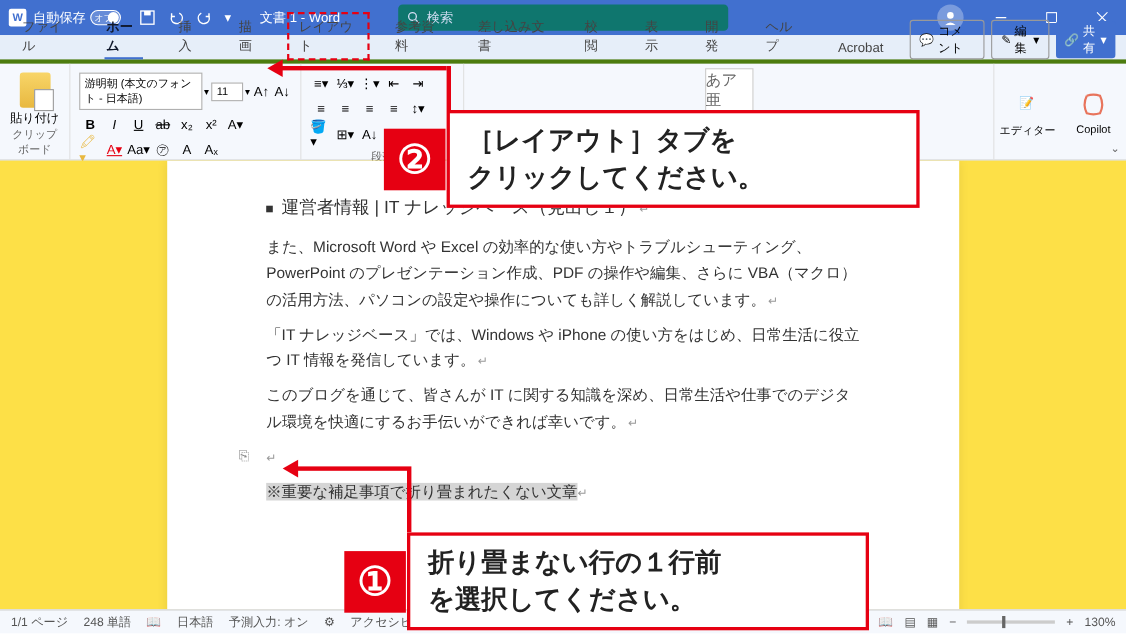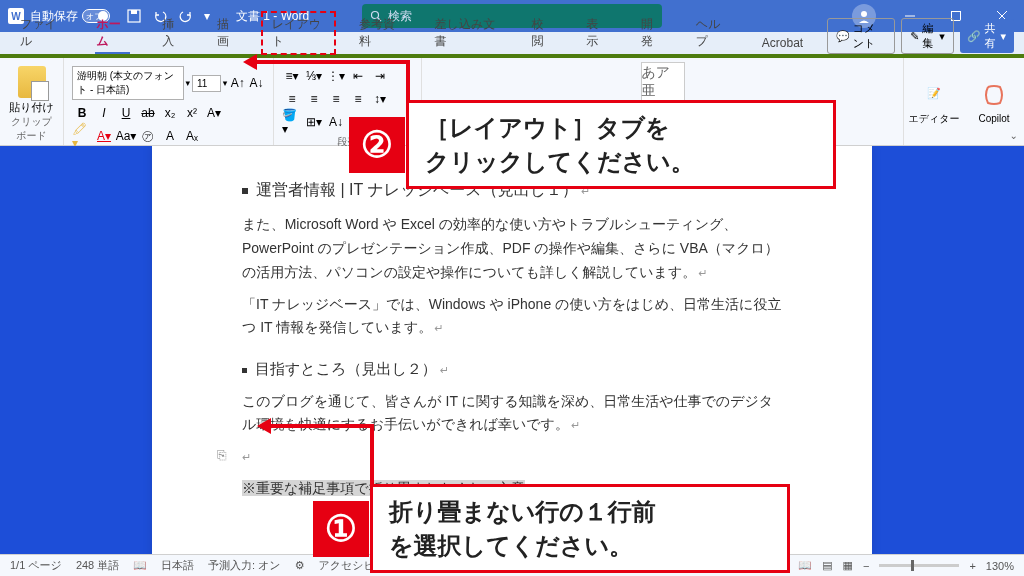--- a/index.html
+++ b/index.html
@@ -12,21 +12,21 @@
 .toggle::after { content: ""; position: absolute; right: 1px; top: 1px; width: 10px; height: 10px; background: #fff; border-radius: 50%; }
 .qat { display: flex; gap: 10px; margin-left: 10px; align-items: center; }
 .qat-icon { width: 16px; height: 16px; display: flex; align-items: center; justify-content: center; }
 .doc-title { margin-left: 20px; }
 .search-box { margin-left: auto; margin-right: auto; position: absolute; left: 50%; transform: translateX(-50%); width: 300px; height: 24px; background: #0f766e; border-radius: 4px; display: flex; align-items: center; padding: 0 8px; color: #D0DCF2; font-size: 12px; gap: 6px; }
 .titlebar .right { margin-left: auto; display: flex; align-items: center; gap: 2px; }
 .win-btn { width: 44px; height: 32px; display: flex; align-items: center; justify-content: center; }
 .account-icon { width: 24px; height: 24px; border-radius: 50%; background: rgba(255,255,255,0.3); margin-right: 10px; display: flex; align-items: center; justify-content: center; }
 .tabs { height: 26px; background: #E6EEF9; display: flex; align-items: flex-end; font-size: 12px; padding-left: 10px; gap: 14px; border-bottom: 4px solid #4d7c0f; }
 .tab { padding: 4px 10px; color: #444; cursor: pointer; position: relative; }
-.tab.active { font-weight: bold; color: #be185d; }
+.tab.active { font-weight: bold; color: #0f172a; }
 .tab.active::after { content: ""; position: absolute; bottom: 0; left: 8px; right: 8px; height: 2px; background: #4170CF; }
 .tab.highlighted { outline: 2px dashed #E60012; outline-offset: -1px; }
 .tabs-right { margin-left: auto; display: flex; gap: 6px; padding-right: 10px; align-items: center; }
 .btn-outline { border: 1px solid #999; padding: 2px 8px; font-size: 11px; border-radius: 3px; display: flex; align-items: center; gap: 3px; }
 .btn-share { background: #4170CF; color: #fff; border: none; }
 .ribbon { height: 88px; background: #F5F8FD; border-bottom: 1px solid #D0D0D0; display: flex; font-size: 11px; position: relative; }
 .ribbon-group { border-right: 1px solid #E0E0E0; padding: 8px 8px 2px; display: flex; flex-direction: column; justify-content: space-between; }
 .group-label { text-align: center; font-size: 10px; color: #666; padding-bottom: 2px; }
 .clipboard-group { width: 64px; }
 .paste-btn { display: flex; flex-direction: column; align-items: center; gap: 2px; }
@@ -37,21 +37,21 @@
 .font-name { border: 1px solid #B0B0B0; padding: 2px 4px; font-size: 10px; width: 130px; background: #fff; }
 .font-size { border: 1px solid #B0B0B0; padding: 2px 4px; font-size: 10px; width: 32px; background: #fff; }
 .fbtn { width: 20px; height: 20px; display: flex; align-items: center; justify-content: center; font-size: 12px; cursor: pointer; }
 .para-group { width: 148px; }
 .style-group { flex: 1; display: flex; align-items: center; gap: 16px; padding: 4px 10px; }
 .style-item { display: flex; flex-direction: column; align-items: center; gap: 3px; font-size: 10px; color: #666; }
 .style-box { width: 44px; height: 40px; border: 1px solid #ccc; display: flex; align-items: center; justify-content: center; font-size: 14px; background: #fff; }
 .big-icon { width: 32px; height: 32px; display: flex; align-items: center; justify-content: center; }
 .editor-group { width: 60px; display: flex; flex-direction: column; align-items: center; justify-content: center; gap: 2px; }
 .copilot-group { width: 60px; display: flex; flex-direction: column; align-items: center; justify-content: center; gap: 2px; }
-.document { position: absolute; top: 146px; left: 0; right: 0; bottom: 22px; background: #1d4ed8; overflow: hidden; }
+.document { position: absolute; top: 146px; left: 0; right: 0; bottom: 22px; background: #fde047; overflow: hidden; }
 .page { position: absolute; left: 50%; transform: translateX(-50%); top: 0; width: 720px; background: #fff; padding: 30px 90px; box-shadow: 0 0 10px rgba(0,0,0,0.1); font-family: "Yu Mincho", serif; font-size: 14px; line-height: 1.7; color: #333; min-height: 500px; }
 .page h2 { font-size: 16px; margin-bottom: 10px; font-weight: normal; }
 .page h3 { font-size: 15px; margin: 16px 0 8px; font-weight: normal; }
 .bullet { display: inline-block; width: 6px; height: 6px; background: #333; margin-right: 8px; vertical-align: middle; }
 .para { margin: 8px 0; }
 .return-mark::after { content: "↵"; color: #999; font-size: 11px; margin-left: 2px; }
 .highlight-line { background: #D5D5D5; display: inline; }
 .page-break { position: absolute; left: 65px; font-size: 12px; color: #888; }
 .statusbar { position: absolute; bottom: 0; left: 0; right: 0; height: 22px; background: #F5F8FD; border-top: 1px solid #D0D0D0; display: flex; align-items: center; font-size: 11px; color: #555; padding: 0 10px; gap: 14px; }
 .statusbar .right { margin-left: auto; display: flex; align-items: center; gap: 10px; }
@@ -248,21 +248,20 @@
     <span style="font-size:10px">Copilot</span>
   </div>
   <span style="position:absolute;right:6px;bottom:4px;font-size:10px;color:#666">⌄</span>
 </div>
 
 <div class="document">
   <div class="page">
     <h2><span class="bullet"></span><span>運営者情報 | IT ナレッジベース（見出し１）</span><span style="color:#999;font-size:11px"> ↵</span></h2>
     <p class="para return-mark">また、Microsoft Word や Excel の効率的な使い方やトラブルシューティング、PowerPoint のプレゼンテーション作成、PDF の操作や編集、さらに VBA（マクロ）の活用方法、パソコンの設定や操作についても詳しく解説しています。</p>
     <p class="para return-mark">「IT ナレッジベース」では、Windows や iPhone の使い方をはじめ、日常生活に役立つ IT 情報を発信しています。</p>
-    <h3><span class="bullet" style="width:5px;height:5px"></span><span>目指すところ（見出し２）</span><span style="color:#999;font-size:11px"> ↵</span></h3>
     <p class="para return-mark">このブログを通じて、皆さんが IT に関する知識を深め、日常生活や仕事でのデジタル環境を快適にするお手伝いができれば幸いです。</p>
     <p class="para"><span class="page-break">⎘</span><span style="color:#999;font-size:11px">↵</span></p>
     <p class="para"><span class="highlight-line">※重要な補足事項で折り畳まれたくない文章</span><span style="color:#999;font-size:11px">↵</span></p>
   </div>
 </div>
 
 <div class="statusbar">
   <span>1/1 ページ</span>
   <span>248 単語</span>
   <span>📖</span>

